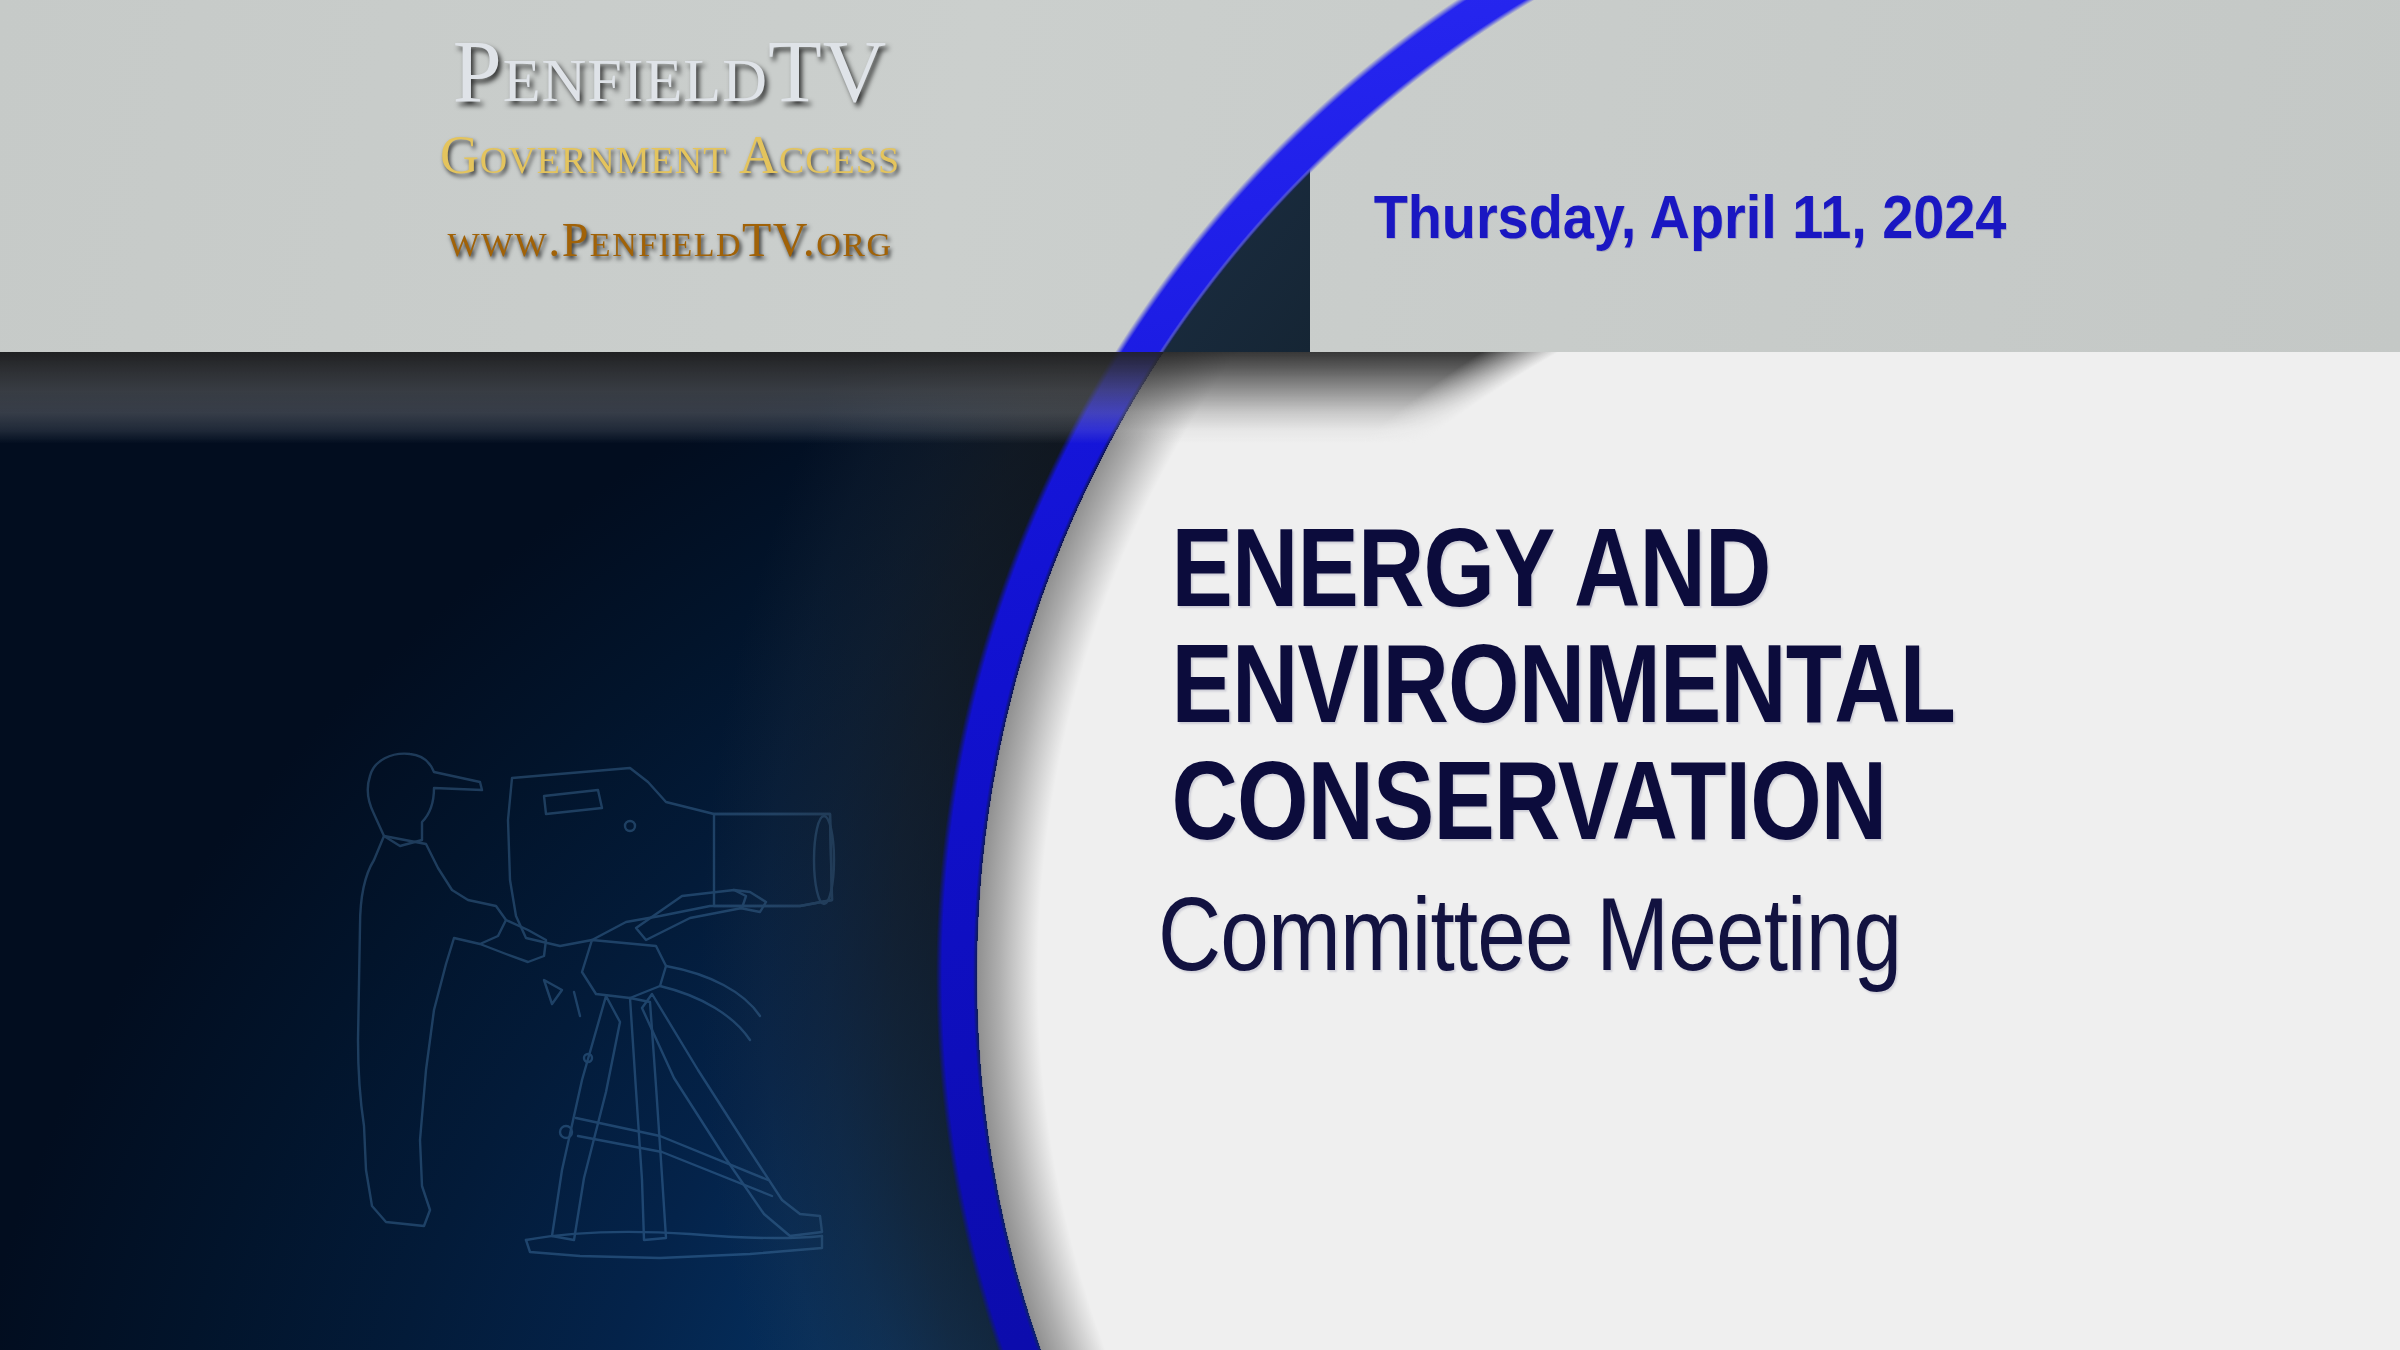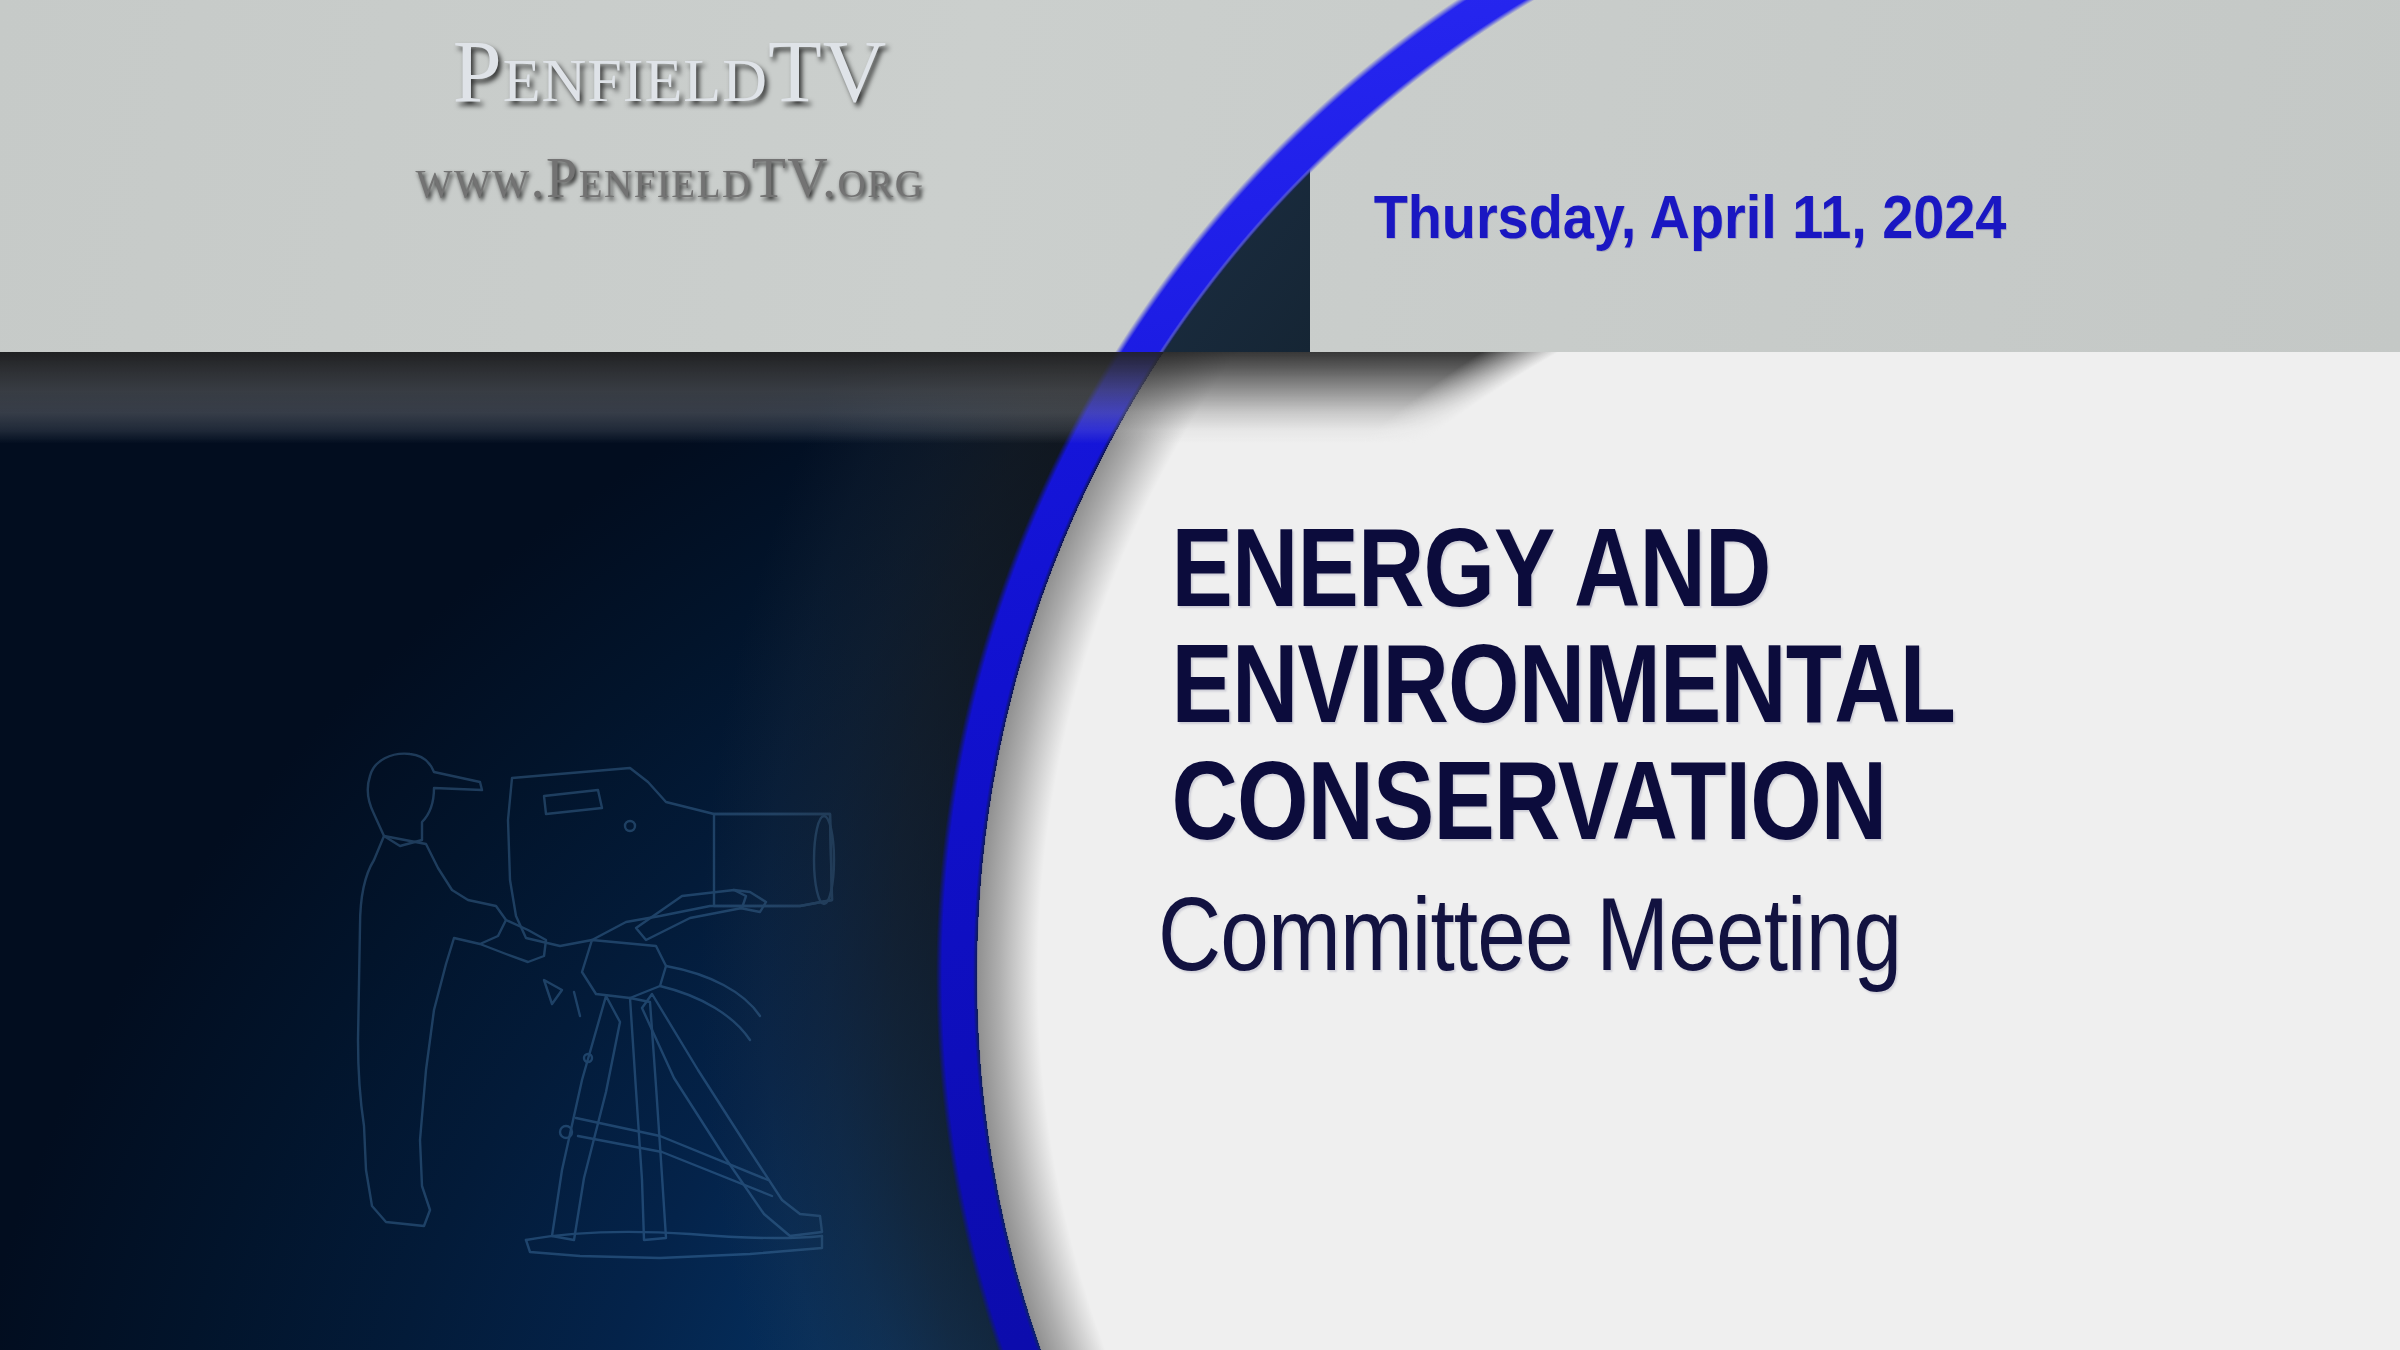--- a/index.html
+++ b/index.html
@@ -163,23 +163,23 @@
     font-size: 54px;
     letter-spacing: 1px;
     color: #e4c45d;
     text-shadow: 2px 3px 4px rgba(0,0,0,0.75);
     margin-top: 12px;
     white-space: nowrap;
   }
   .logo-url {
     font-family: "Liberation Serif", "DejaVu Serif", serif;
     font-variant: small-caps;
-    font-size: 56px;
+    font-size: 48px;
     letter-spacing: 1.5px;
-    color: #737373;
+    color: #a16207;
     text-shadow: 2px 3px 4px rgba(0,0,0,0.8);
     margin-top: 34px;
     white-space: nowrap;
   }
 
   
   .date-text {
     position: absolute;
     left: 1330px;
     top: 181px;
@@ -295,20 +295,21 @@
 
   <div class="header">
     <div class="header-right-plate"></div>
     <div class="header-left-plate"></div>
     <div class="header-arc-band"></div>
   </div>
   <div class="header-shadow"></div>
 
   <div class="logo-block">
     <div class="logo-title">PenfieldTV</div>
+    <div class="logo-sub">Government Access</div>
     <div class="logo-url">www.PenfieldTV.org</div>
   </div>
 
   <div class="date-text">Thursday, April 11, 2024</div>
 
   <div class="title-block">
     <div class="title-line">ENERGY AND</div>
     <div class="title-line">ENVIRONMENTAL</div>
     <div class="title-line">CONSERVATION</div>
     <div class="subtitle-line">Committee Meeting</div>

